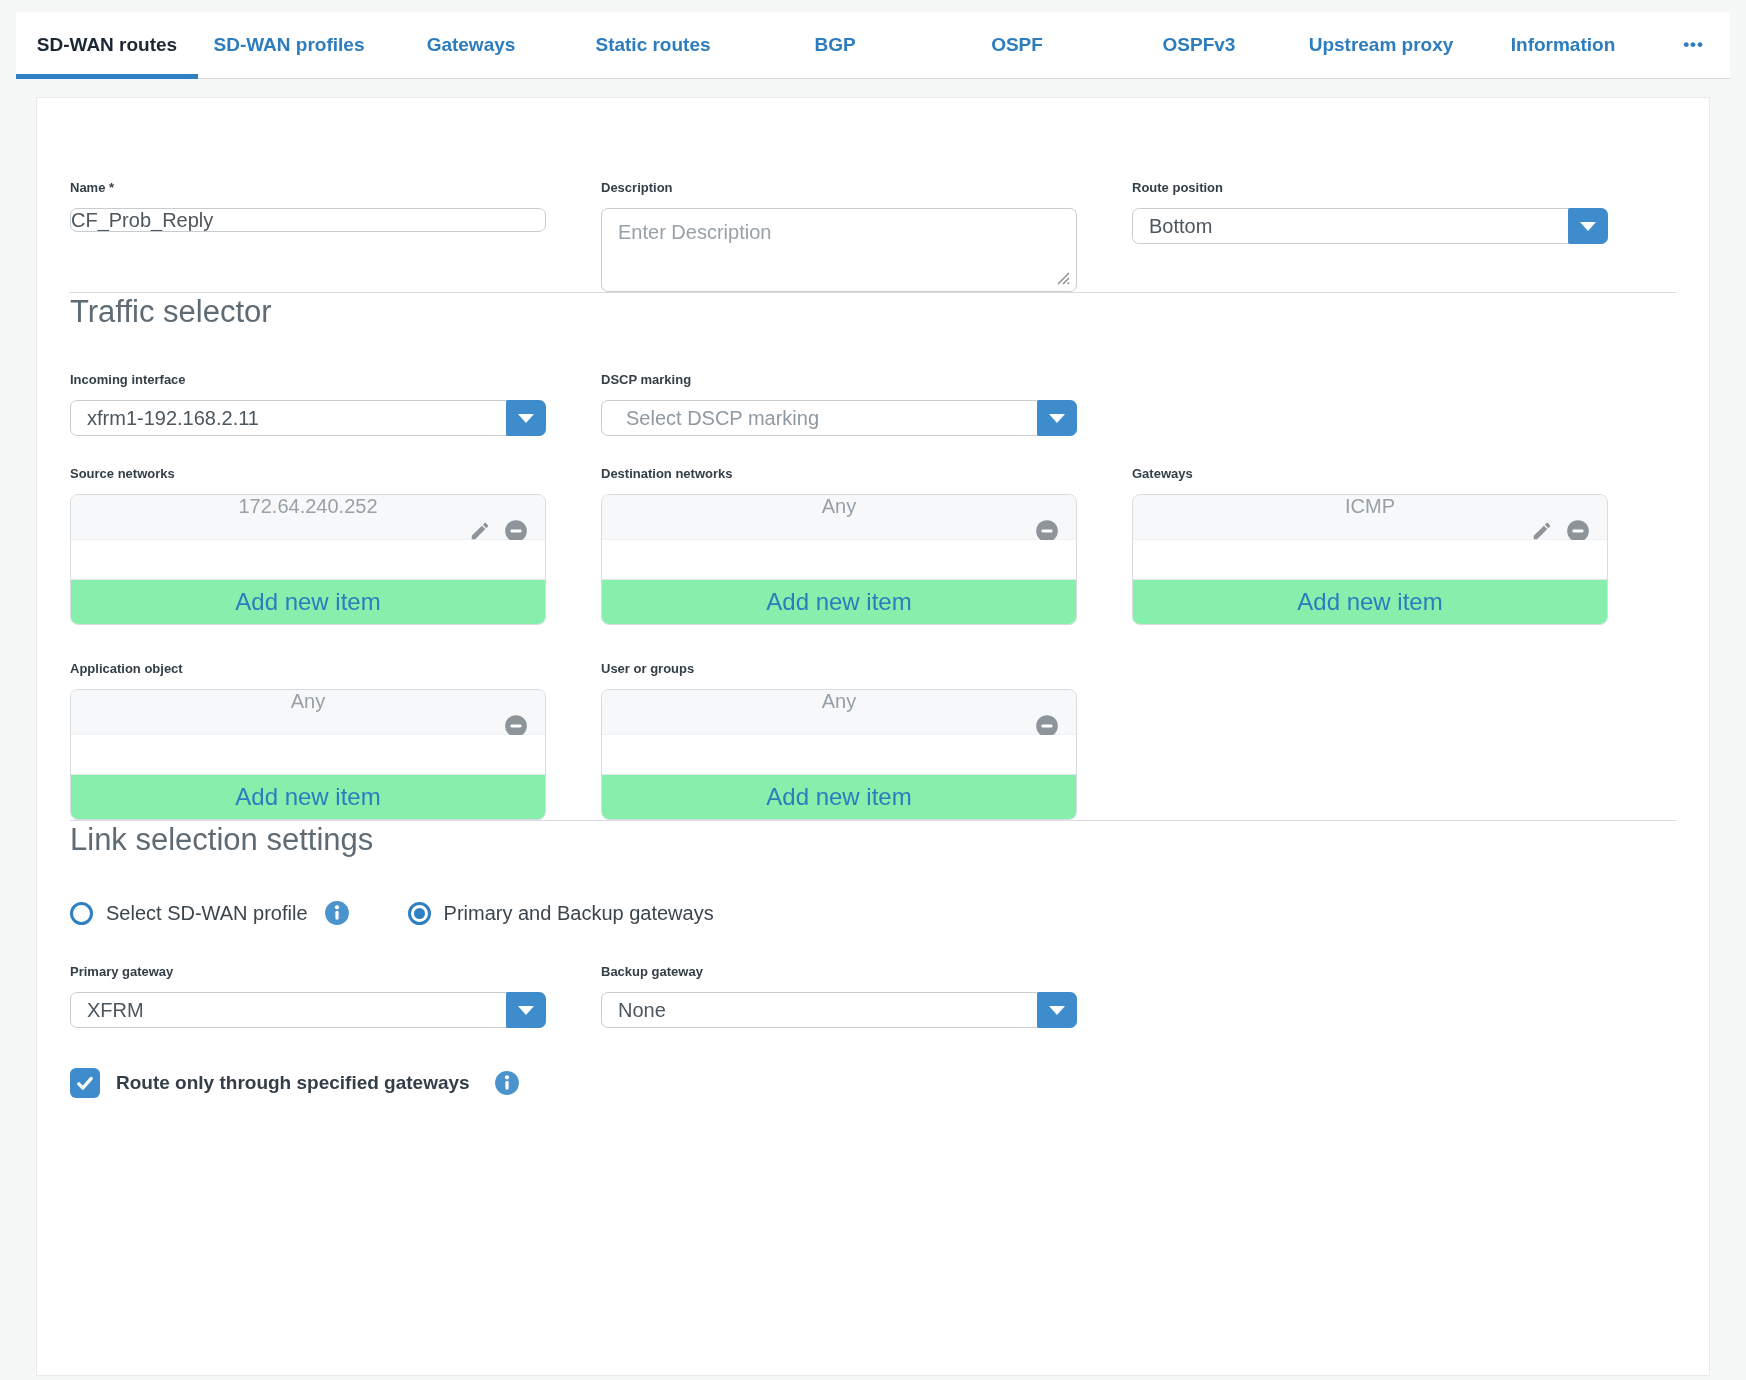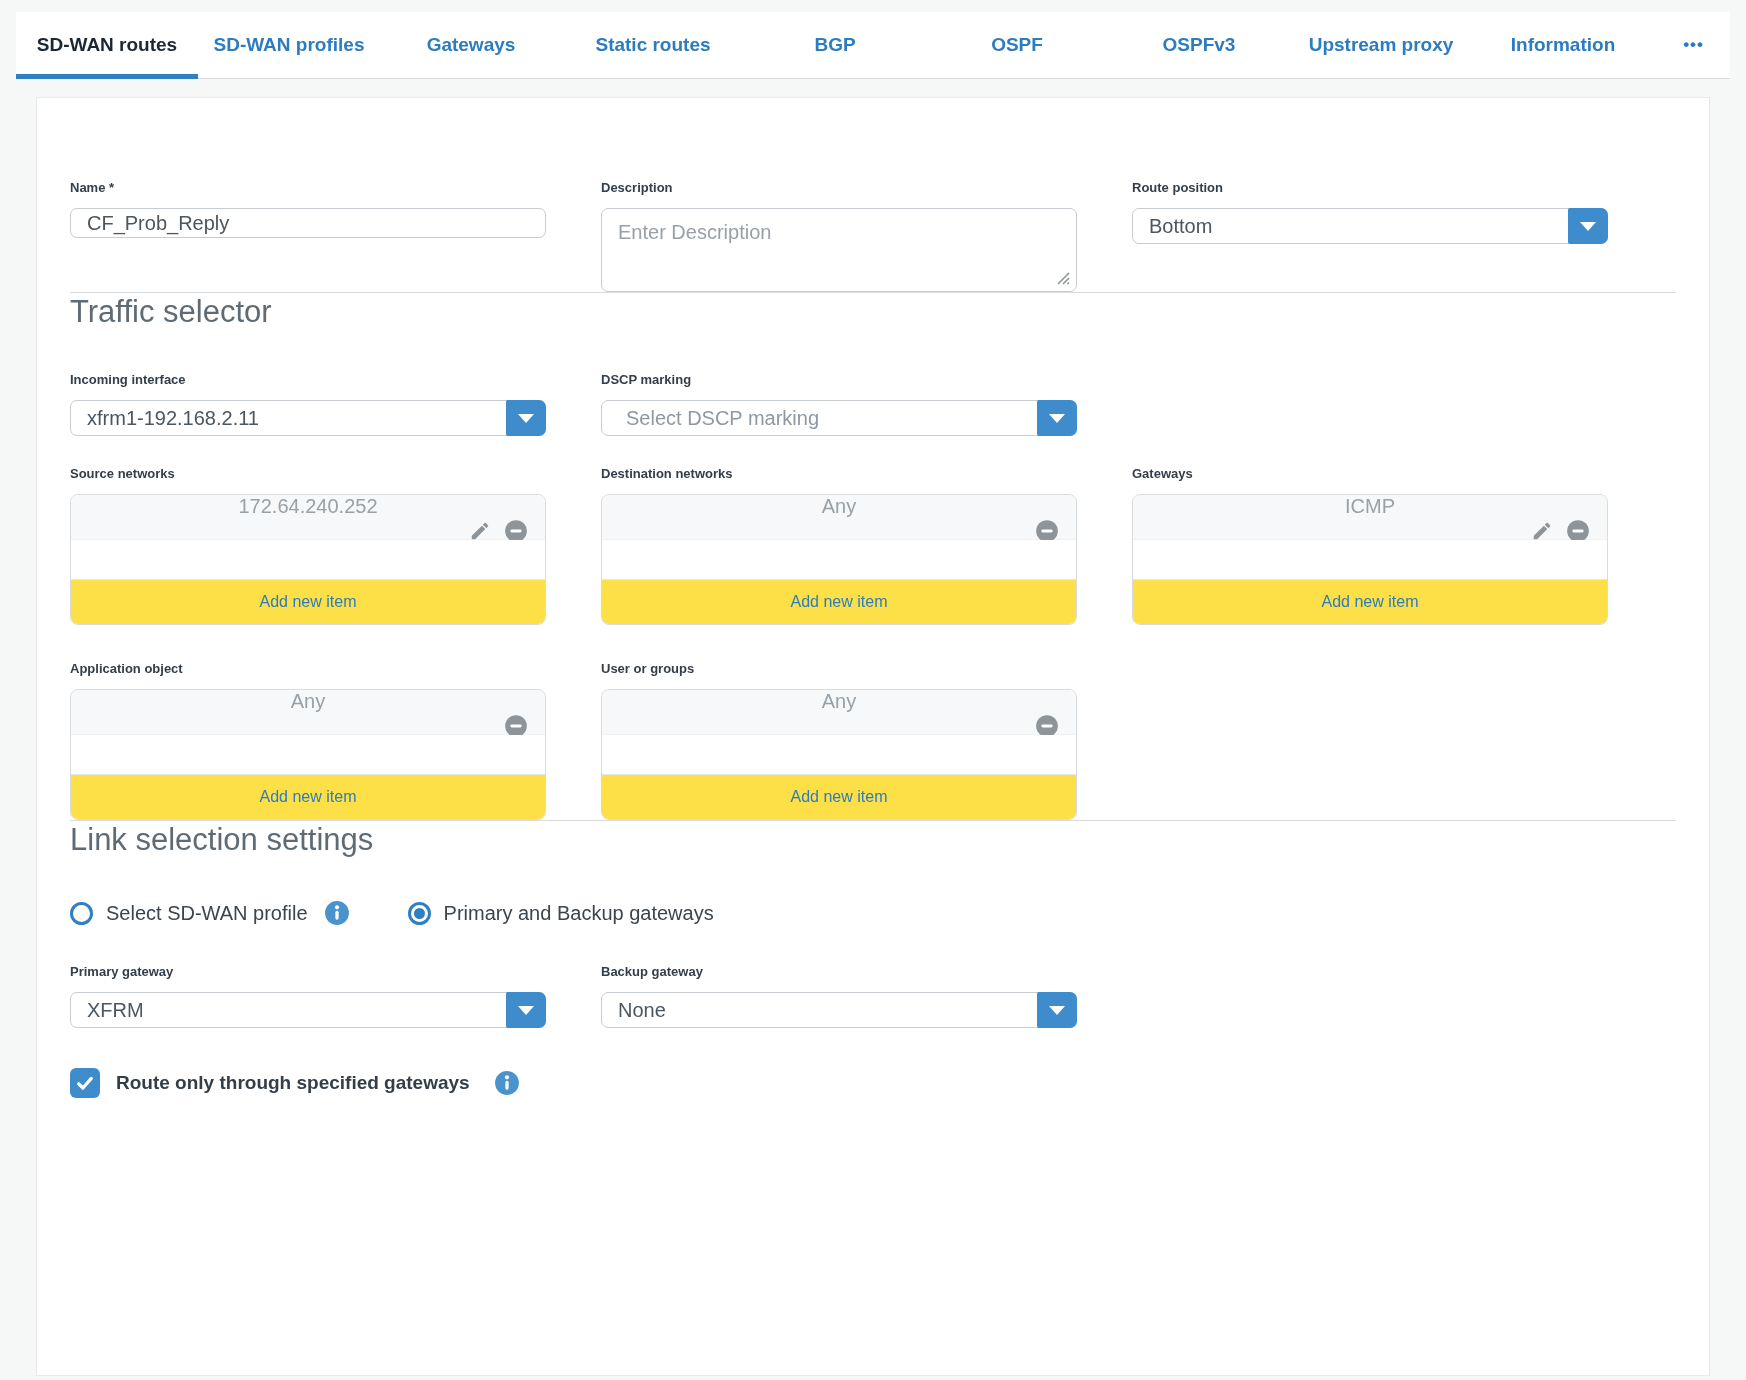--- a/index.html
+++ b/index.html
@@ -36,22 +36,22 @@
     margin:18px 36px 0; height:1279px;
     background:#fff; border:1px solid #e8eaeb;
     padding:82px 33px 0;
   }
 
   .row{ display:grid; grid-template-columns:476px 476px 476px; column-gap:55px; align-items:start; }
 
   .field-label{ font-size:13px; font-weight:bold; color:#333e48; margin-bottom:13px; }
 
   input.text{
-    width:100%; height:30px; border:1px solid #c7ccd0; border-radius:7px;
-    padding:0 16px; font-size:20px; color:#4c565e; font-family:inherit; outline:none; background:#fff;
+    width:100%; height:24px; border:1px solid #c7ccd0; border-radius:7px;
+    padding:0 0; font-size:20px; color:#4c565e; font-family:inherit; outline:none; background:#fff;
   }
   .desc-wrap{ position:relative; }
   textarea.text{
     width:100%; height:84px; border:1px solid #c7ccd0; border-radius:7px;
     padding:12px 16px; font-size:20px; color:#4c565e; font-family:inherit; resize:none; outline:none; display:block;
   }
   textarea.text::placeholder{ color:#98a1a8; }
   .resize-grip{ position:absolute; right:6px; bottom:6px; pointer-events:none; }
 
   .select{
@@ -78,23 +78,23 @@
   }
   .item-row{
     height:45px; min-height:45px; background:#f7f8f9;
     display:flex; align-items:center; padding:0 16px;
     font-size:20px; color:#98a1a8; border-bottom:1px solid #f0f1f2;flex-direction:column;
   }
   .item-icons{ margin-left:auto; display:flex; align-items:center; gap:12px; }
   .item-icons span{ display:flex; cursor:pointer; }
   .itembox .spacer{ flex:1; background:#fff; }
   .box-footer{
-    height:45px; min-height:45px; background:#fde047; border-top:1px solid #e4e7e9;
+    height:45px; min-height:45px; background:#86efac; border-top:1px solid #e4e7e9;
     display:flex; align-items:center; justify-content:center;
-    font-size:16px; color:#2c7cbe; cursor:pointer;
+    font-size:24px; color:#2c7cbe; cursor:pointer;
   }
 
   h2.section{ font-size:31px; font-weight:300; color:#5f6b74; margin:0; line-height:1.2; }
   hr.sep{ border:none; border-top:1px solid #d9dcde; margin:0; }
 
   
   .radio-row{ display:flex; align-items:center; margin-top:42px; }
   .radio{
     width:23px; height:23px; border:3px solid #2f7fc3; border-radius:50%;
     background:#fff; position:relative; cursor:pointer; flex:0 0 auto;

